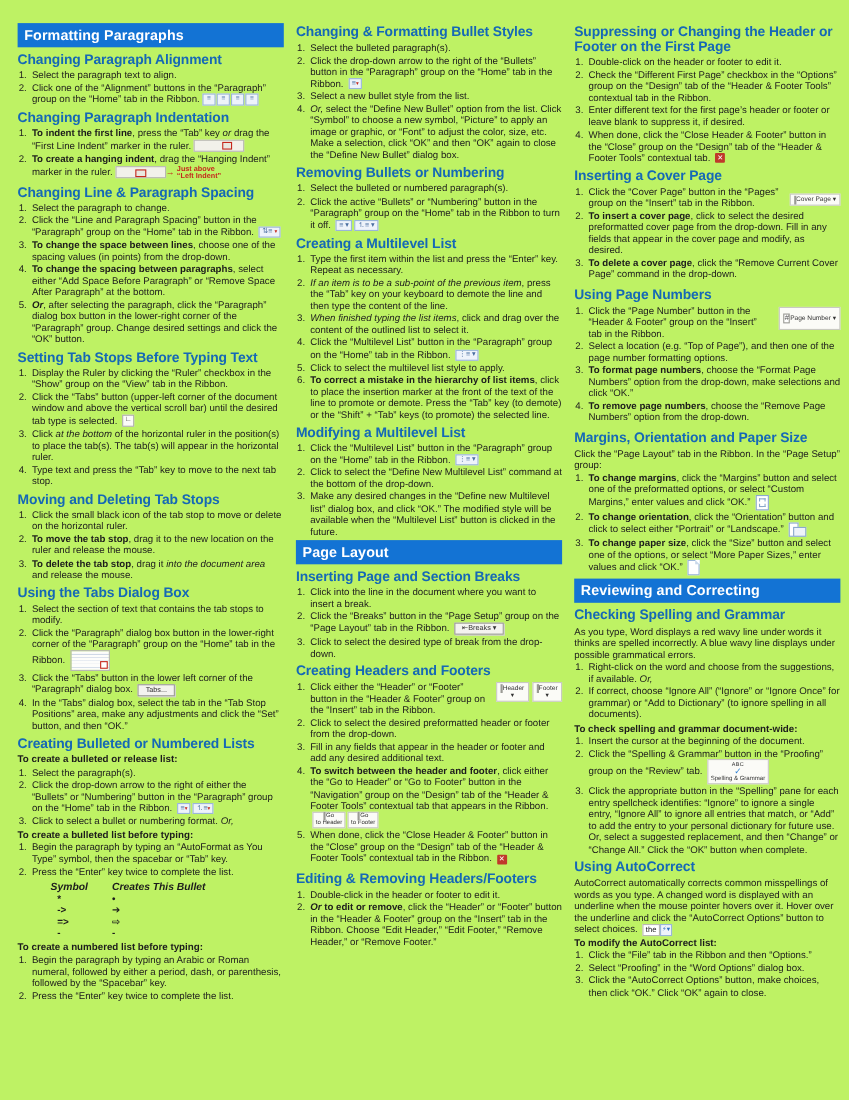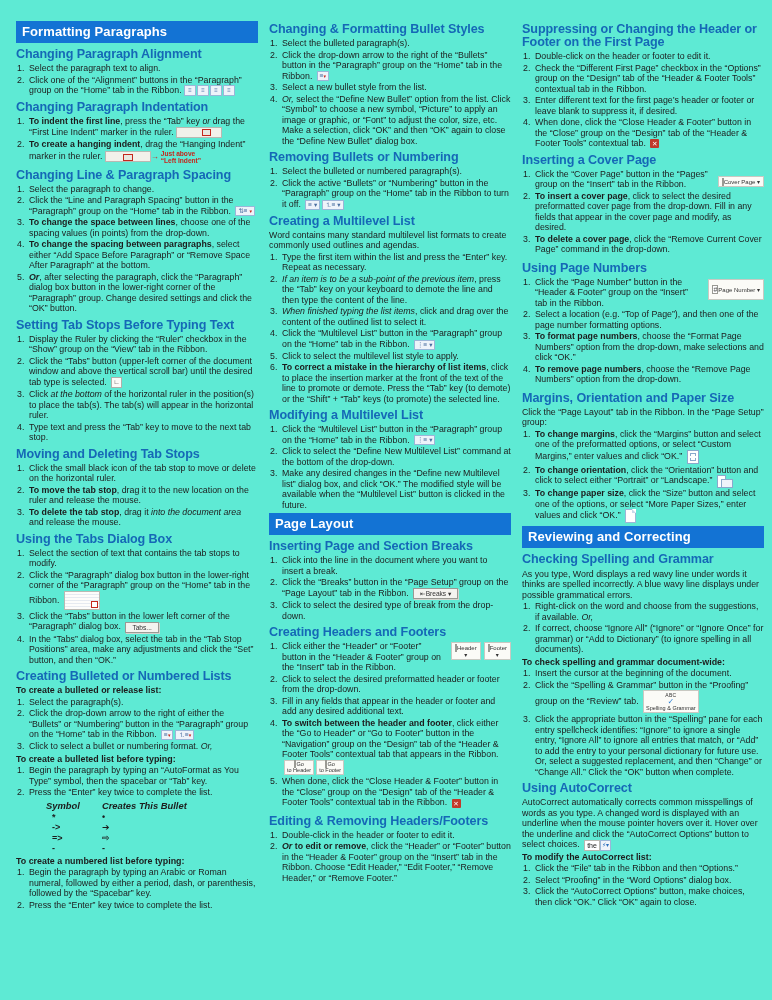--- a/index.html
+++ b/index.html
@@ -1,21 +1,21 @@
 <!DOCTYPE html>
 <html><head>
 <meta charset="utf-8">
 <style>
   html,body{margin:0;padding:0;}
   body{
     width:772px;height:1000px;background:#ffffff;
     font-family:"Liberation Sans","DejaVu Sans",sans-serif;
     color:#1c1c1c;-webkit-font-smoothing:antialiased;
   }
-  .page{width:772px;height:1000px;box-sizing:border-box;overflow:hidden;background:#5eead4;}
+  .page{width:772px;height:1000px;box-sizing:border-box;overflow:hidden;background:#bef264;}
   .cols{display:flex;gap:11px;padding:18px 8px 0 16px;box-sizing:border-box;}
   .column{flex:1;min-width:0;}
   .banner{
     background:#1373d4;color:#fff;font-weight:bold;font-size:13px;
     padding:3px 6px 4px;margin:3px 0 4px;letter-spacing:.1px;
   }
   .heading{
     color:#1568b6;font-weight:bold;font-size:12.6px;line-height:1.04;
     margin:5px 0 2px;letter-spacing:-.1px;
   }
@@ -241,21 +241,20 @@
           </ol>
         </div>
         <div class="heading">Removing Bullets or Numbering</div>
         <div class="listwrap clearfix">
           <ol class="steps">
             <li>Select the bulleted or numbered paragraph(s).</li>
             <li>Click the active “Bullets” or “Numbering” button in the “Paragraph” group on the “Home” tab in the Ribbon to turn it off. <span class="ic"><span class="sbtn">≡ ▾</span><span class="sbtn">⒈≡ ▾</span></span></li>
           </ol>
         </div>
         <div class="heading">Creating a Multilevel List</div>
-        <div class="para clearfix">Word contains many standard multilevel list formats to create commonly used outlines and agendas.</div>
         <div class="listwrap clearfix">
           <ol class="steps">
             <li>Type the first item within the list and press the “Enter” key. Repeat as necessary.</li>
             <li><i>If an item is to be a sub-point of the previous item</i>, press the “Tab” key on your keyboard to demote the line and then type the content of the line.</li>
             <li><i>When finished typing the list items</i>, click and drag over the content of the outlined list to select it.</li>
             <li>Click the “Multilevel List” button in the “Paragraph” group on the “Home” tab in the Ribbon. <span class="sbtn">⋮≡ ▾</span></li>
             <li>Click to select the multilevel list style to apply.</li>
             <li><b>To correct a mistake in the hierarchy of list items</b>, click to place the insertion marker at the front of the text of the line to promote or demote. Press the “Tab” key (to demote) or the “Shift” + “Tab” keys (to promote) the selected line.</li>
           </ol>
         </div>

